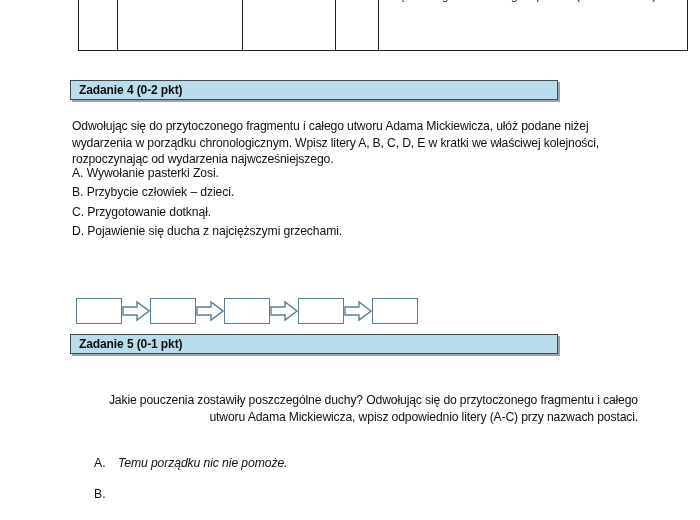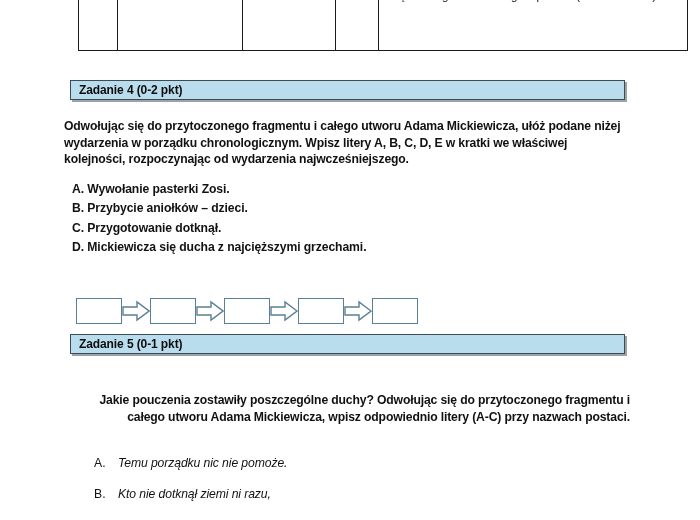--- a/index.html
+++ b/index.html
@@ -40,21 +40,21 @@
   .col-letter  { width: 26px;  text-align: center; }
   .col-word    { width: 112px; }
   .col-blank   { width: 80px;  }
   .col-letter2 { width: 30px;  text-align: center; }
   .col-text    { width: 296px; }
 
   
   .task-bar {
     position: absolute;
     left: 70px;
-    width: 555px;
+    width: 488px;
     height: 20px;
     background: #b9ddec;
     border: 1px solid #3d4b52;
     box-sizing: border-box;
     box-shadow: 2px 2px 0 0 #9aa3a8;
     text-align: right;
   }
   .task-bar .label {
     position: absolute;
     left: 8px;
@@ -62,24 +62,24 @@
     font-size: 12px;
     font-weight: bold;
     letter-spacing: -0.1px;
     color: #0d0d0d;
     white-space: nowrap;
   }
 
   
   .instruction {
     position: absolute;
-    left: 64px;
+    left: 72px;
     width: 566px;
     font-size: 12.2px;
-    font-weight: bold;
+    font-weight: normal;
     line-height: 16.6px;
     letter-spacing: -0.15px;
     color: #111111;
   }
 
   
   .option-list {
     position: absolute;
     left: 72px;
     width: 420px;
@@ -156,36 +156,36 @@
   </tbody>
     </table>
 </div>
 
 <div class="task-bar" style="top:80px;">
   <span class="label">Zadanie 4 (0-2 pkt)</span>
 </div>
 
 <div class="instruction" style="top:118px;">Odwołując się do przytoczonego fragmentu i całego utworu Adama Mickiewicza, ułóż podane niżej wydarzenia w porządku chronologicznym. Wpisz litery A, B, C, D, E w  kratki we właściwej kolejności, rozpoczynając od wydarzenia najwcześniejszego.</div>
 
-<div class="option-list" style="top:180px;font-weight:bold;">
+<div class="option-list" style="top:164px;">
   <div class="option-row">
     <span class="mark">A.</span>
     <span class="txt">Wywołanie pasterki Zosi.</span>
   </div>
   <div class="option-row">
     <span class="mark">B.</span>
-    <span class="txt">Przybycie aniołków – dzieci.</span>
+    <span class="txt">Przybycie człowiek – dzieci.</span>
   </div>
   <div class="option-row">
     <span class="mark">C.</span>
     <span class="txt">Przygotowanie dotknął.</span>
   </div>
   <div class="option-row">
     <span class="mark">D.</span>
-    <span class="txt">Mickiewicza się ducha z najcięższymi grzechami.</span>
+    <span class="txt">Pojawienie się ducha z najcięższymi grzechami.</span>
   </div>
 </div>
 
 <div class="flow">
   <div class="flow-box"></div>
   <svg class="flow-arrow" viewBox="0 0 28 22">
     <polygon points="1,7 15,7 15,2 27,11 15,20 15,15 1,15" fill="#ffffff" stroke="#5b7f93" stroke-width="1.4"></polygon>
   </svg>
   <div class="flow-box"></div>
   <svg class="flow-arrow" viewBox="0 0 28 22">
@@ -208,15 +208,14 @@
 
 <div class="instruction" style="top:392px;text-align:right;">Jakie pouczenia zostawiły poszczególne duchy?  Odwołując się do przytoczonego fragmentu i całego utworu Adama Mickiewicza, wpisz odpowiednio litery (A-C) przy nazwach postaci.</div>
 
 <div class="quote-list" style="top:455px;">
   <div class="quote-item">
     <span class="q-mark">A.</span>
     <div class="q-line">Temu porządku nic nie pomoże.</div>
   </div>
   <div class="quote-item">
     <span class="q-mark">B.</span>
-    <div class="q-line">Kto nie dotknął ziemi ni razu,</div>
   </div>
 </div>
 
 </body></html>

